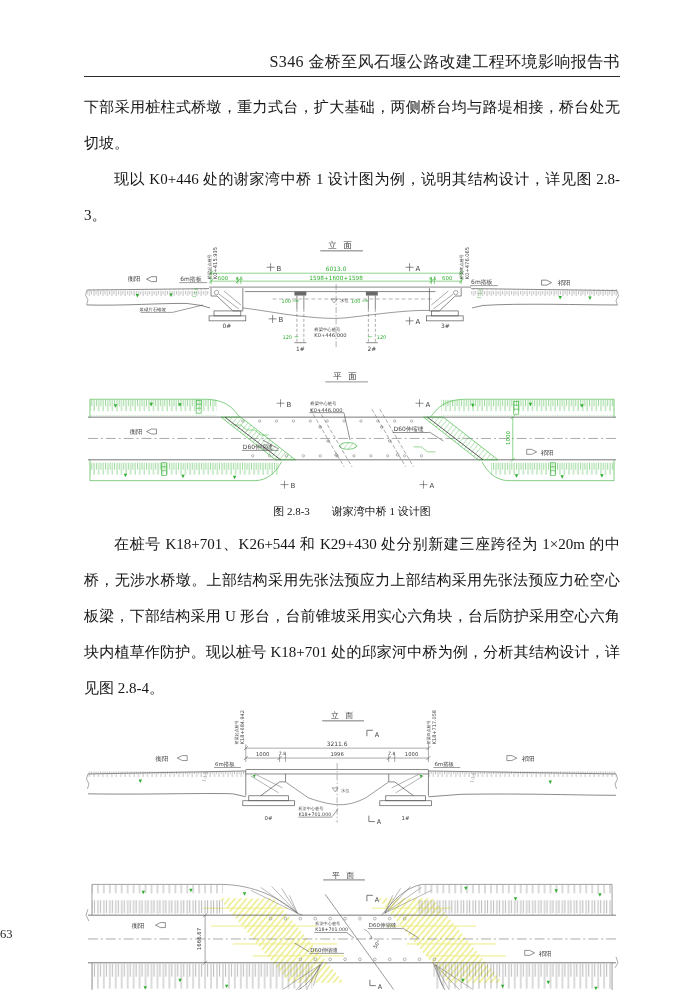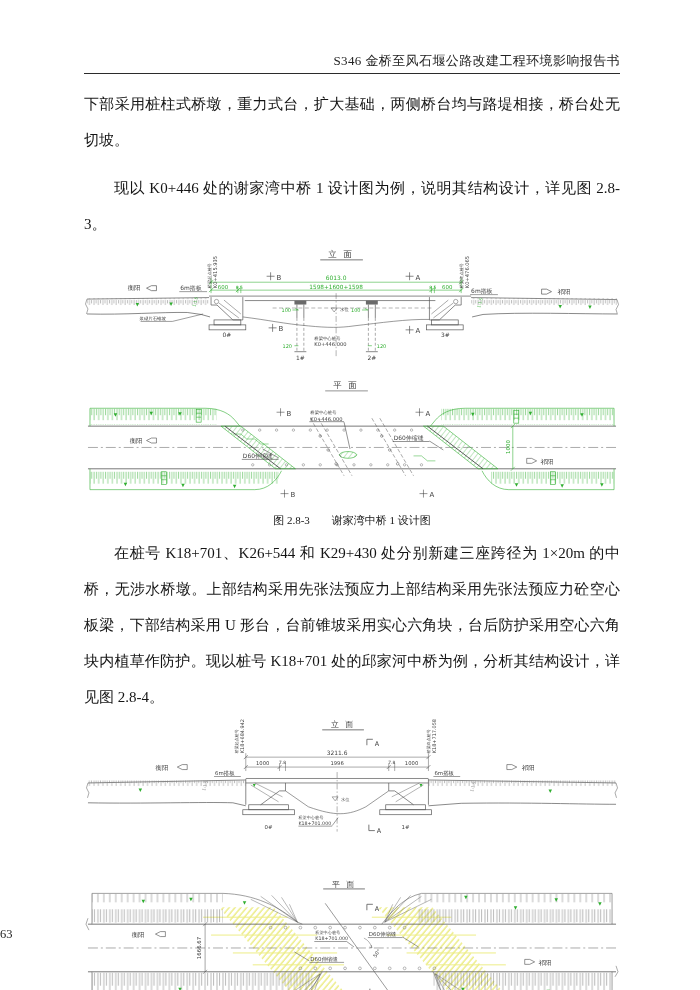--- a/index.html
+++ b/index.html
@@ -1,24 +1,24 @@
 <!DOCTYPE html>
 <html><head>
 <meta charset="utf-8">
 <style>
   * { margin:0; padding:0; box-sizing:border-box; }
   html,body { background:#fff; }
   body { font-family:"Liberation Serif","DejaVu Serif",serif; color:#151515; }
   .page { width:700px; height:990px; background:#fff; position:relative; overflow:hidden; }
   .content { padding:0 80px 0 84px; }
-  .header { margin-top:52px; text-align:right; font-size:13px; color:#222;
+  .header { margin-top:52px; text-align:right; font-size:16px; color:#222;
             letter-spacing:0.4px; padding-bottom:3px; border-bottom:1.4px solid #2b2b2b; }
   .para { font-size:15px; line-height:36px; text-align:justify; text-justify:inter-character; }
   .p1 { margin-top:12px; }
-  .indent { text-indent:2em;margin-top:12px; }
+  .indent { text-indent:2em; }
   .fig { display:block; margin:0 auto; }
   .fig1a { margin-top:2px; }
   .fig2a { margin-top:2px; }
   .fig2b { margin-top:40px; }
   .caption { font-weight:normal; font-size:11px; text-align:center; margin-top:3px; }
   .caption .gap { display:inline-block; width:22px; }
   .p3 { margin-top:7px; }
   .pageno { position:absolute; bottom:48px; left:0; width:100%; 
             font-size:12.5px; color:#222; }
   svg { display:block; }

